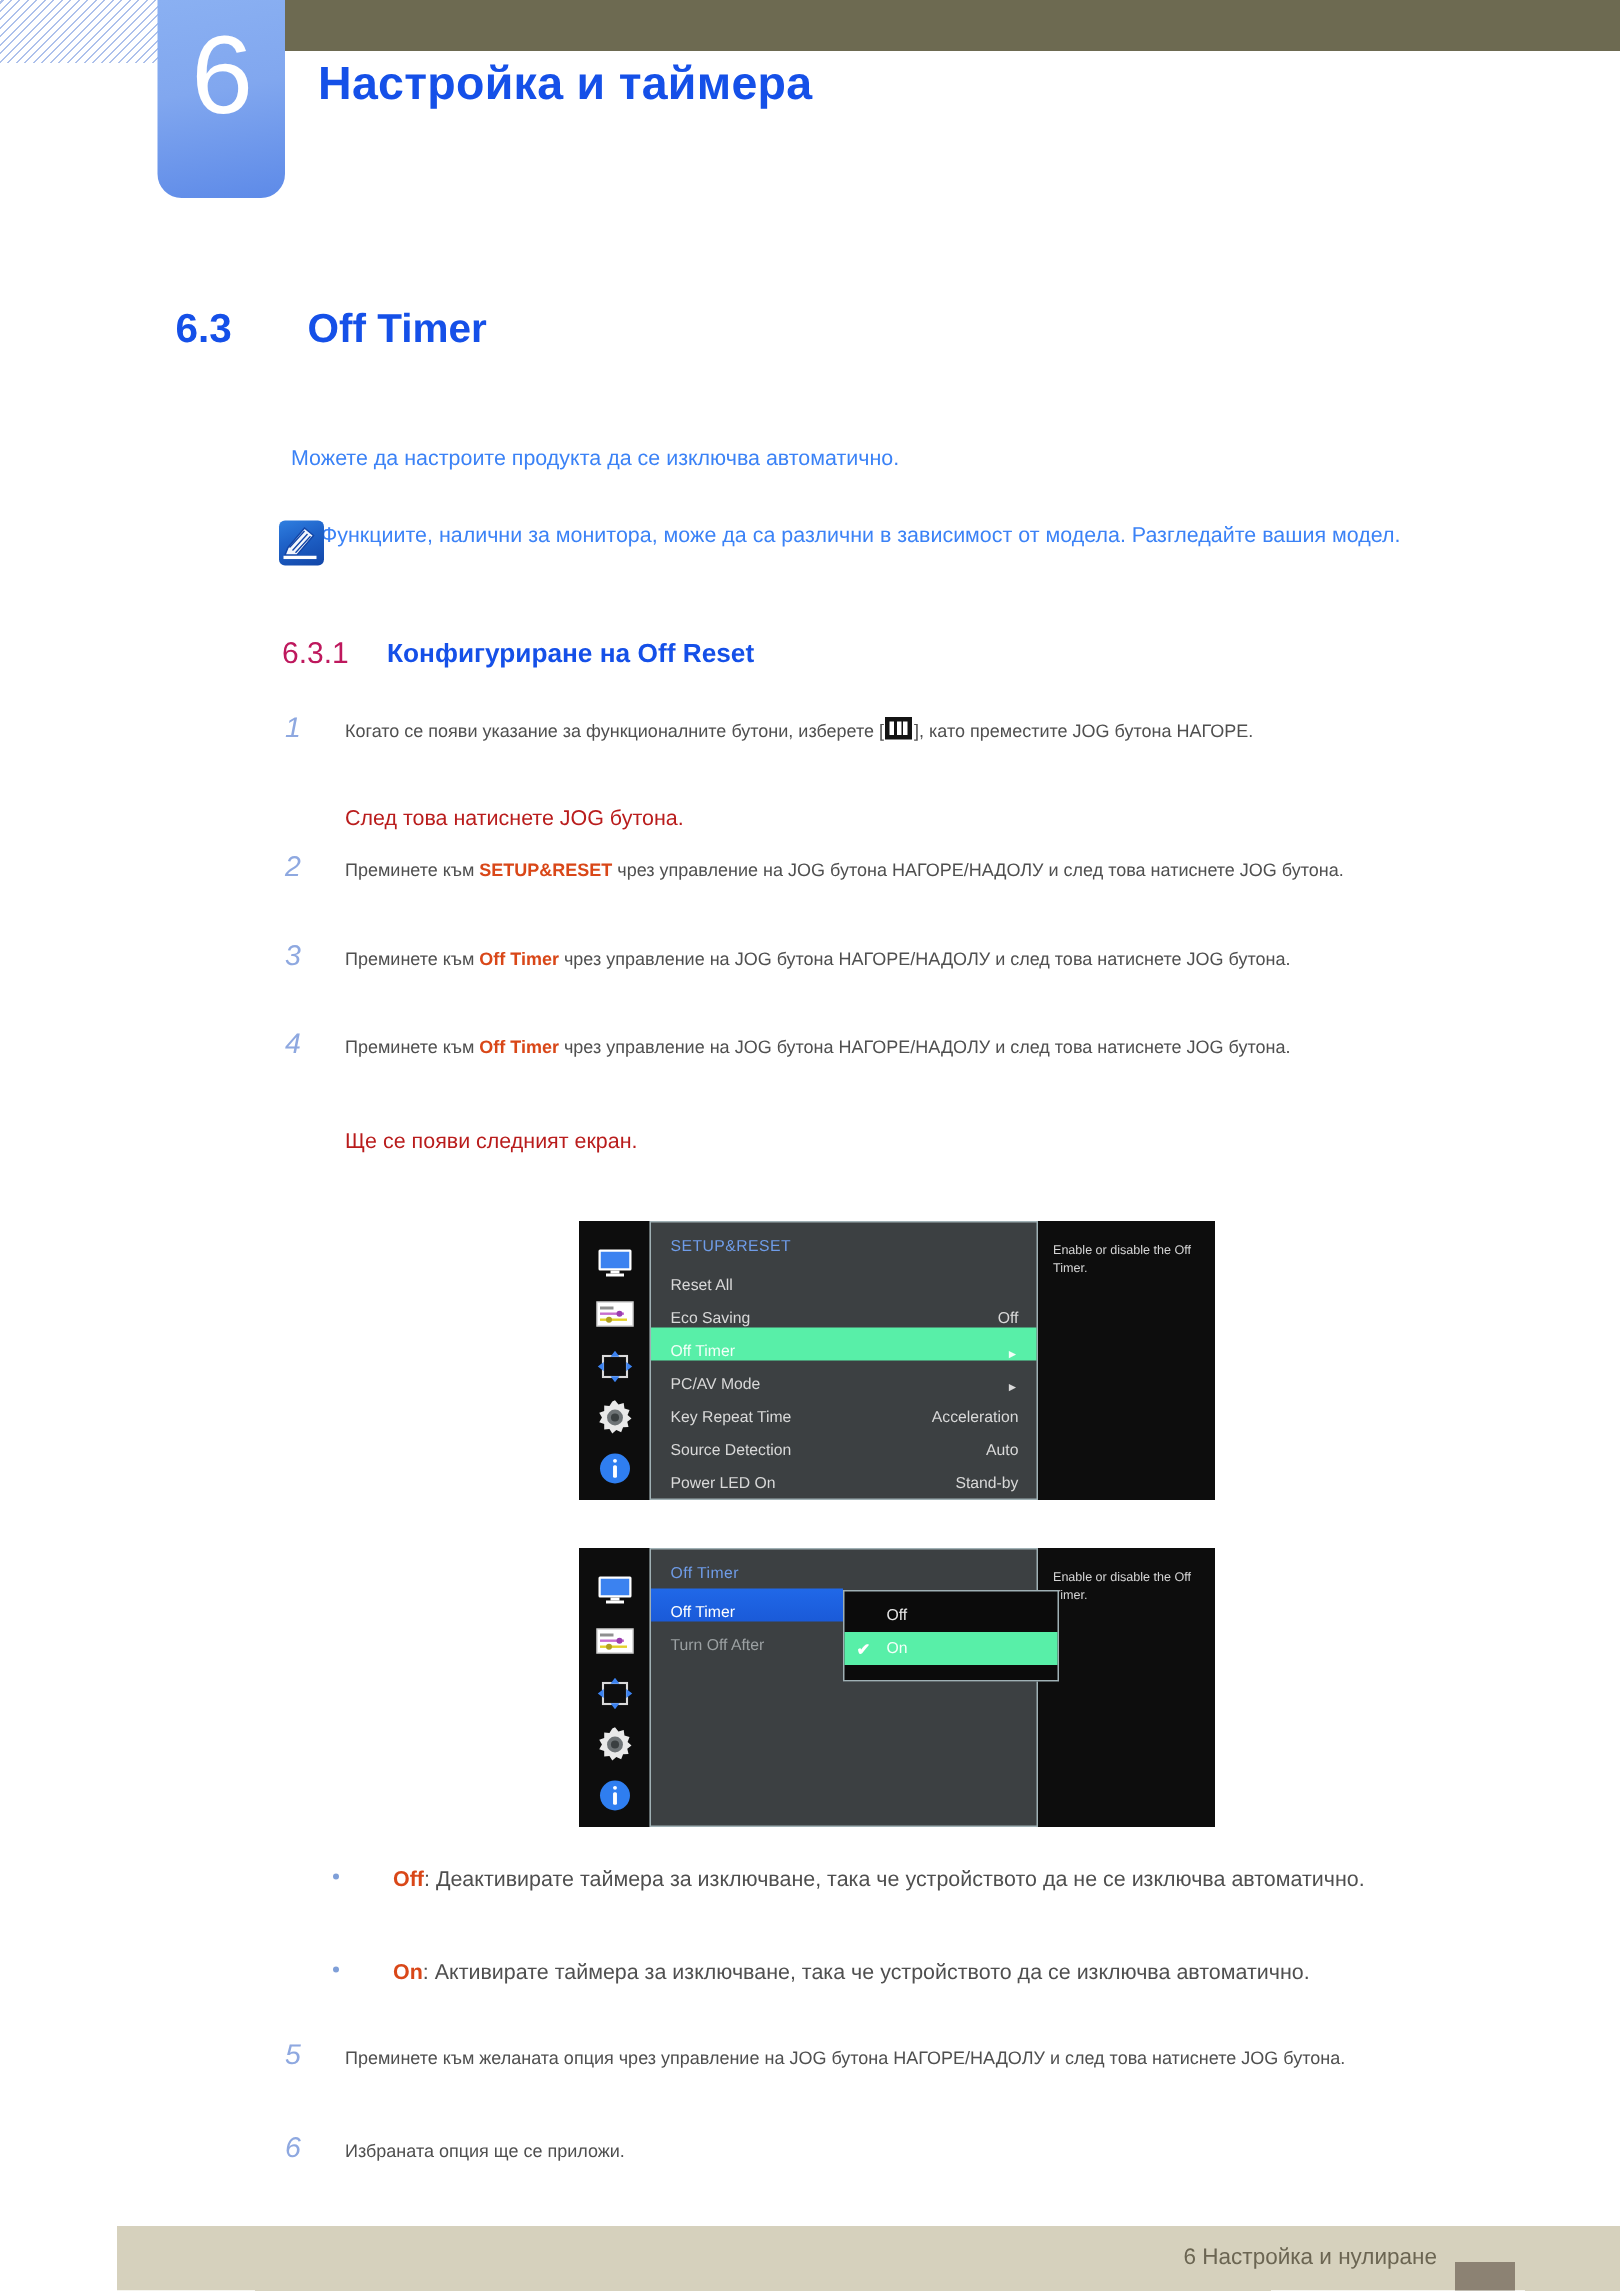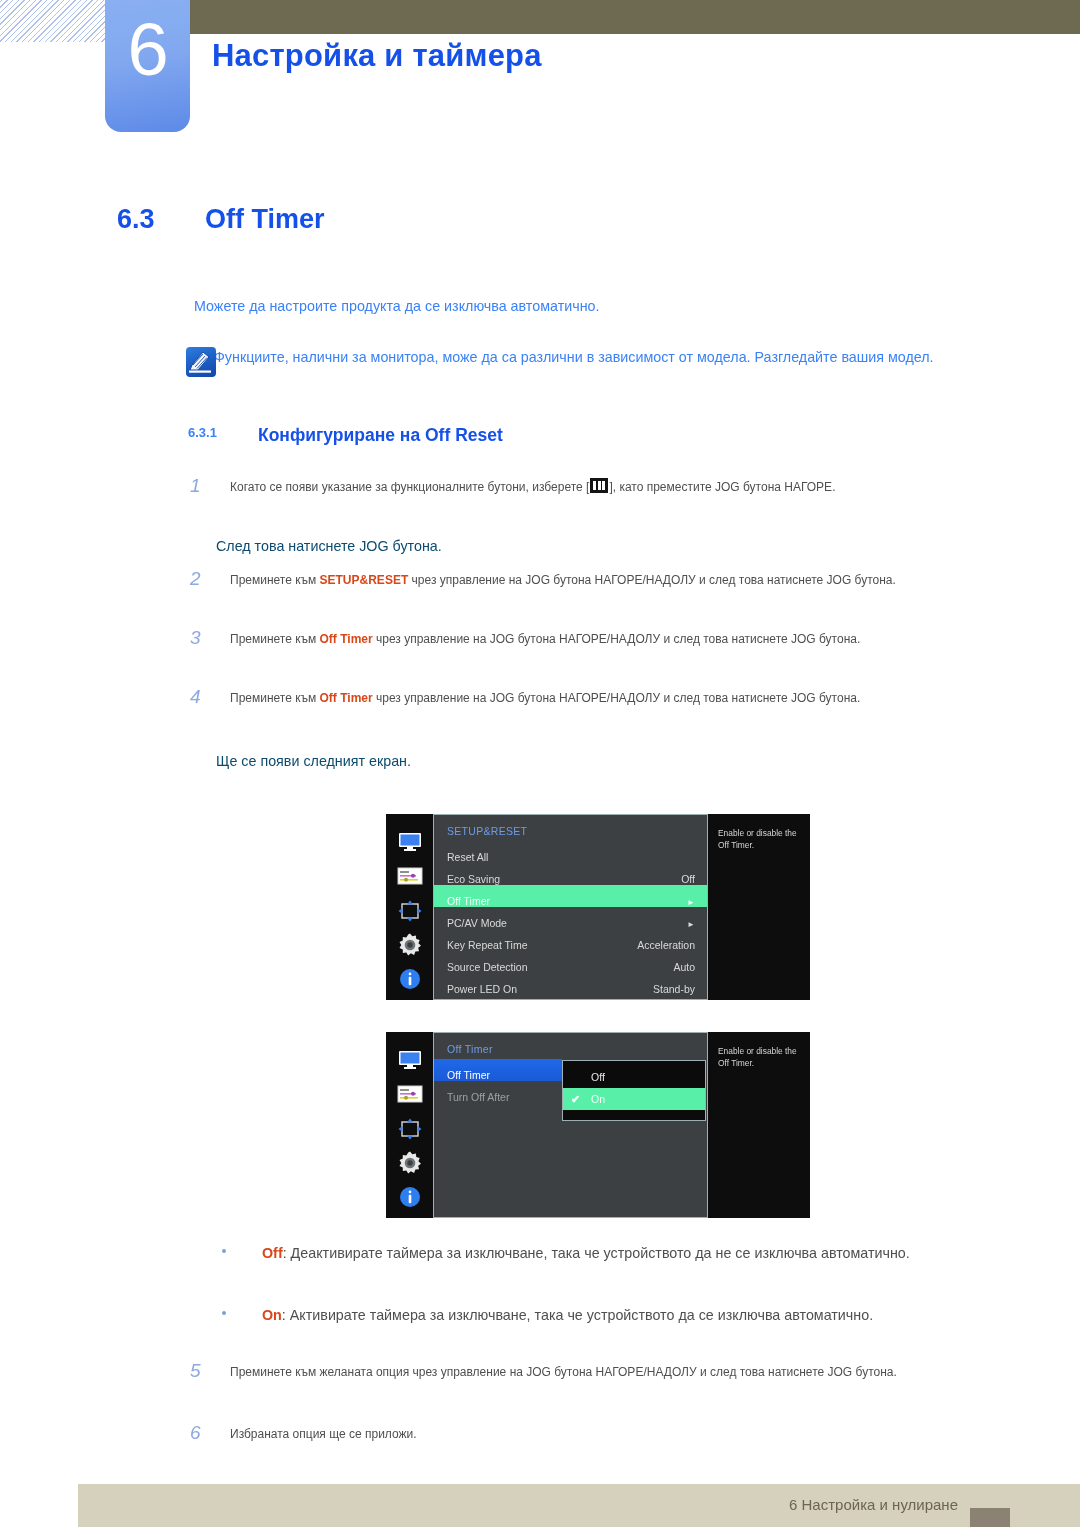--- a/index.html
+++ b/index.html
@@ -118,23 +118,23 @@
 
   
   #subsec-wrap {
     position: absolute;
     left: 188px; top: 425px;
     width: 830px;
   }
   #subsec-num {
     display: inline-block;
     width: 70px;
-    color: #3b82f6;
-    font-size: 13px;
-    font-weight: bold;
+    color: #be185d;
+    font-size: 20px;
+    font-weight: normal;
     vertical-align: top;
   }
   #subsec-title {
     display: inline-block;
     color: #1550e8;
     font-size: 17.5px;
     font-weight: bold;
   }
 
   
@@ -153,22 +153,22 @@
     font-style: italic;
     line-height: 27px;
   }
   .step-body {
     margin-left: 40px;
     color: #4f4f4f;
     font-size: 12px;
     line-height: 31px;
   }
   .sub-line {
-    margin-left: 26px;
-    color: #0c4a6e;
+    margin-left: 40px;
+    color: #b91c1c;
     font-size: 14.3px;
     line-height: 31px;
   }
   b.red {
     color: #d94718;
     font-weight: bold;
   }
   .jogicon {
     display: inline-block;
     width: 18px; height: 15px;
@@ -231,21 +231,21 @@
     justify-content: center;
   }
   .osd-main {
     flex: 1;
     background: #3c4042;
     border: 1px solid #9fb0b4;
     box-sizing: border-box;
     position: relative;
   }
   .osd-help {
-    width: 102px;
+    width: 118px;
     background: #0d0d0d;
     padding: 13px 9px 12px 10px;
     box-sizing: border-box;
     color: #d5d5d5;
     font-size: 8.4px;
     line-height: 12px;
   }
   .osd-heading {
     color: #6f9ce8;
     font-size: 10.5px;

